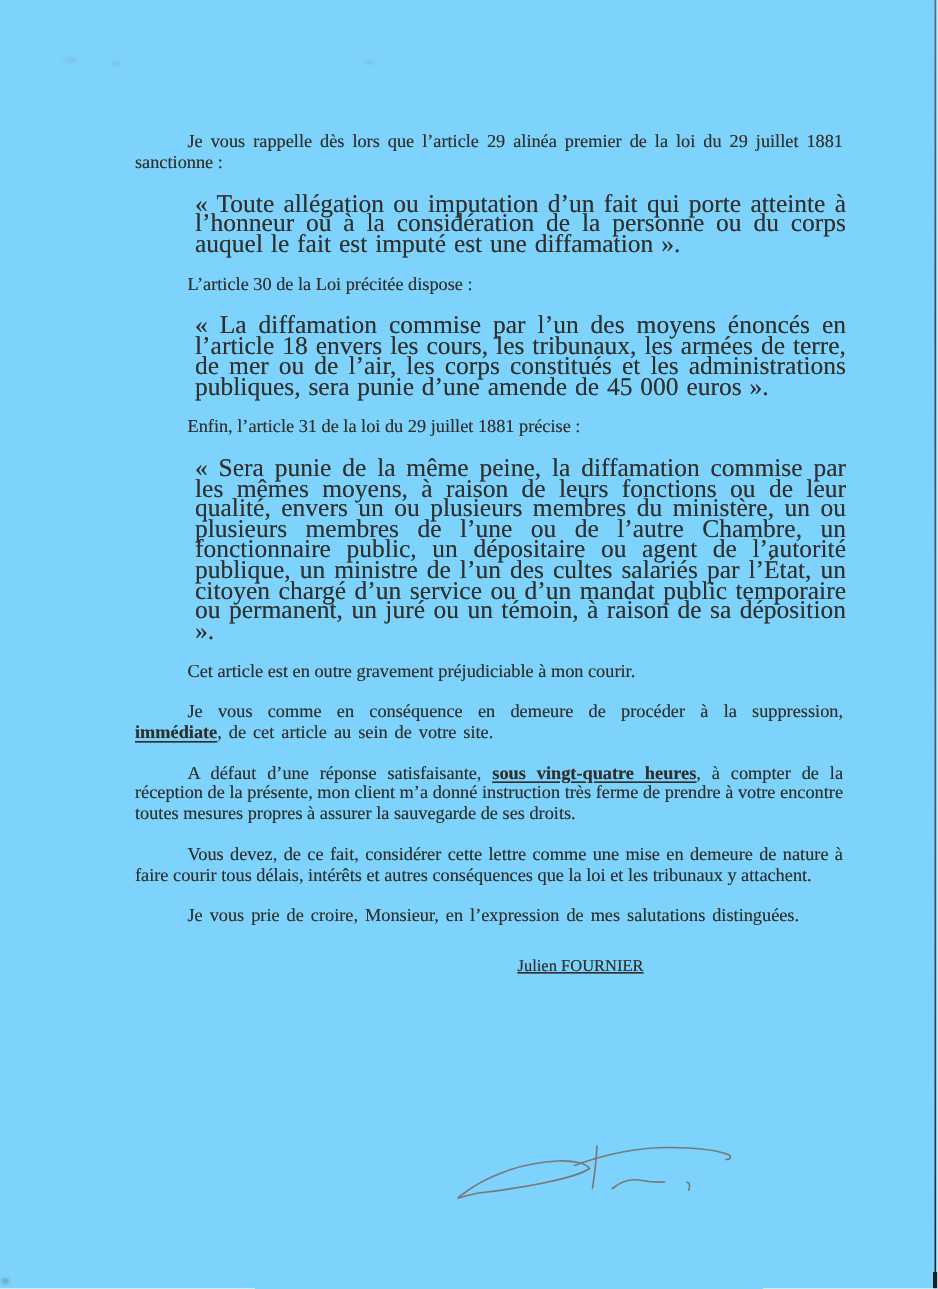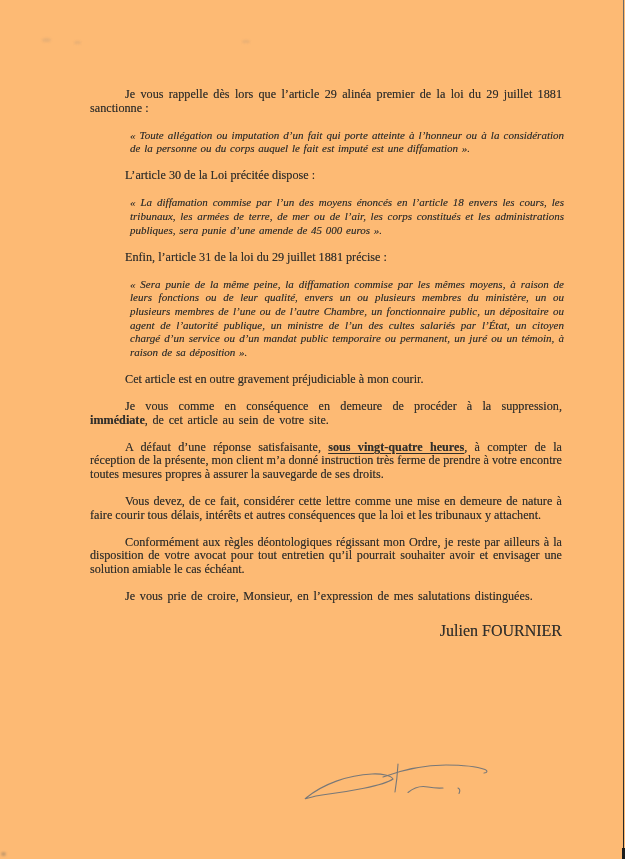--- a/index.html
+++ b/index.html
@@ -4,21 +4,21 @@
 <style>
   html, body {
     margin: 0;
     padding: 0;
     background: #ffffff;
   }
   .page {
     position: relative;
     width: 625px;
     height: 859px;
-    background: #fdba74;
+    background: #7dd3fc;
     overflow: hidden;
     font-family: "Liberation Serif", serif;
     color: #312f2b;
   }
   .content {
     position: absolute;
     left: 90px;
     top: 88px;
     width: 472px;
     font-size: 12.2px;
@@ -26,43 +26,44 @@
     text-align: justify;
     text-shadow: 0 0 0.35px rgba(49,47,43,0.55);
   }
   .para {
     margin: 0 0 13.5px 0;
     text-indent: 35px;
   }
   .quote {
     margin: 0 0 13.5px 40px;
     margin-right: -2px;
-    font-style: italic;
-    font-size: 11px;
+    font-size: 17px;
     text-indent: 0;
     word-spacing: 1px;
   }
   .gap-before { margin-top: 5px; }
   .spread { word-spacing: 1.6px; }
   .emph-bold {
     font-weight: bold;
+    text-decoration: underline;
     text-underline-offset: 1.5px;
     margin-top: 40px;
   }
   .emph-bold-italic {
     font-weight: bold;
     text-decoration: underline;
     text-underline-offset: 1.5px;
   }
   .sig-block {
     margin: 20px 0 0 255px;
     text-indent: 0;
-    text-align: right;
+    text-align: left;
     line-height: 14px;
-    font-size: 16px;
+    font-size: 11px;
+    text-decoration: underline;
   }
   .signature-svg {
     position: absolute;
     left: 288px;
     top: 760px;
     width: 270px;
     height: 98px;
   }
   .scan-edge-line {
     position: absolute;
@@ -117,21 +118,20 @@
 
 
     <p class="para">Cet article est en outre gravement préjudiciable à mon courir.</p>
 
     <p class="para spread"><span>Je vous comme en conséquence en demeure de procéder à la suppression, </span><span class="emph-bold">immédiate</span><span>, de cet article au sein de votre site.</span></p>
 
     <p class="para"><span>A défaut d’une réponse satisfaisante, </span><span class="emph-bold-italic">sous vingt-quatre heures</span><span>, à compter de la réception de la présente, mon client m’a donné instruction très ferme de prendre à votre encontre toutes mesures propres à assurer la sauvegarde de ses droits.</span></p>
 
     <p class="para">Vous devez, de ce fait, considérer cette lettre comme une mise en demeure de nature à faire courir tous délais, intérêts et autres conséquences que la loi et les tribunaux y attachent.</p>
 
-    <p class="para">Conformément aux règles déontologiques régissant mon Ordre, je reste par ailleurs à la disposition de votre avocat pour tout entretien qu’il pourrait souhaiter avoir et envisager une solution amiable le cas échéant.</p>
 
     <p class="para spread">Je vous prie de croire, Monsieur, en l’expression de mes salutations distinguées.</p>
 
     <div class="sig-block">
       <div>Julien FOURNIER</div>
     </div>
 
   </div>
 
   <svg class="signature-svg" viewBox="0 0 270 98" xmlns="http://www.w3.org/2000/svg">

